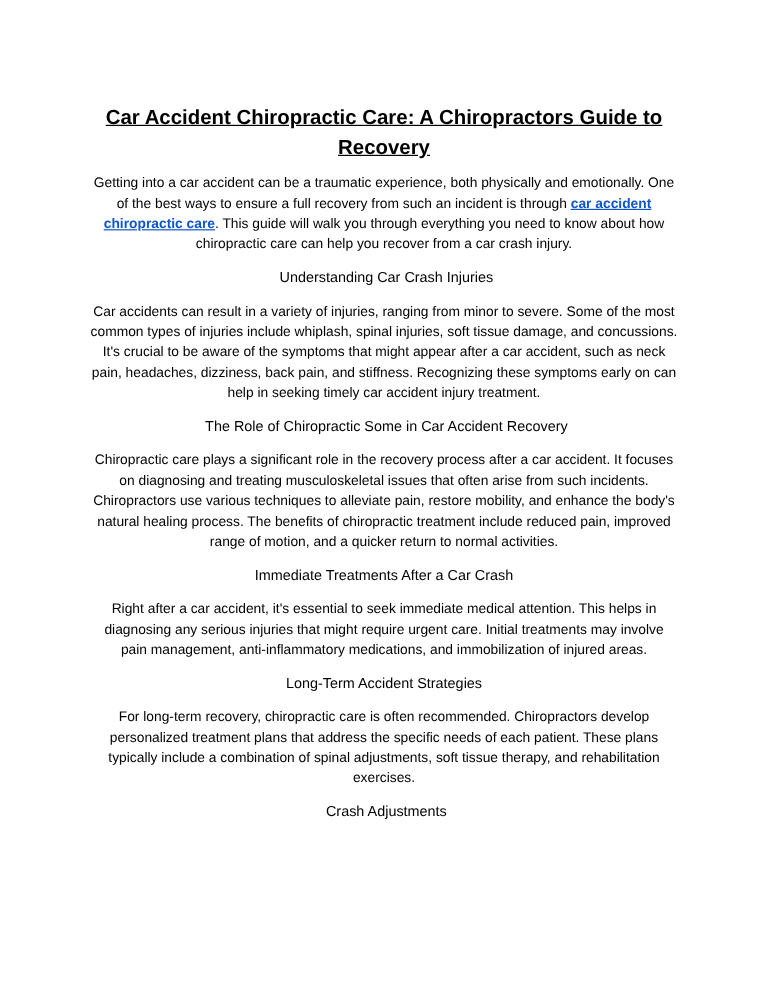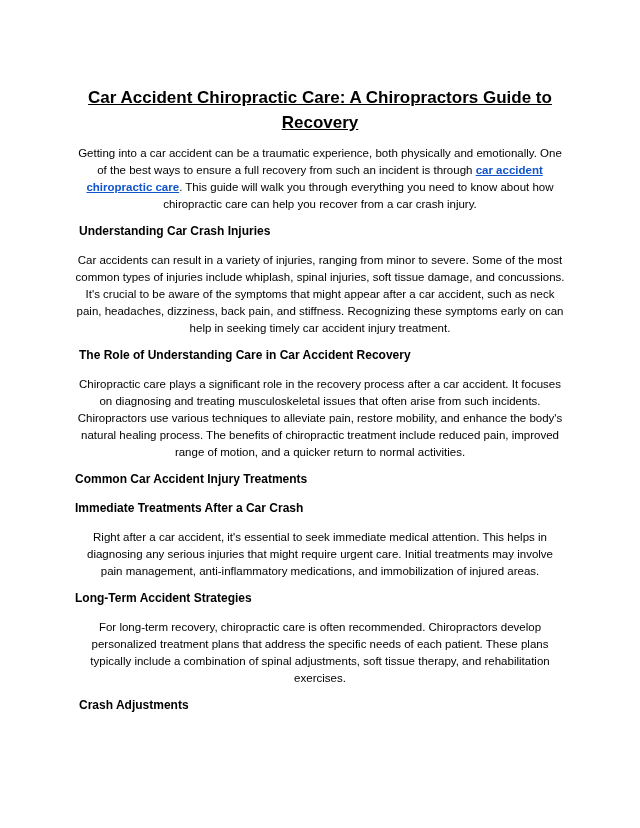--- a/index.html
+++ b/index.html
@@ -29,22 +29,23 @@
   .para {
     font-size: 11.5px;
     line-height: 17px;
     font-weight: normal;
     margin: 0 0 10px 0;
     text-align: center;
   }
   .doc-heading {
     font-size: 12px;
     line-height: 17px;
-    font-weight: bold;
+    font-weight: normal;
     margin: 0 0 12px 0;
+    text-align: center;
   }
   .doc-heading.indent {
     padding-left: 4px;
   }
   .doc-link {
     color: #1155cc;
     font-weight: bold;
     text-decoration: underline;
     cursor: pointer;
   }
@@ -55,25 +56,24 @@
 <div class="page">
 
   <h1 class="doc-title">Car Accident Chiropractic Care: A Chiropractors Guide to Recovery</h1>
 
   <p class="para"><span>Getting into a car accident can be a traumatic experience, both physically and emotionally. One of the best ways to ensure a full recovery from such an incident is through </span><a class="doc-link">car accident chiropractic care</a><span>. This guide will walk you through everything you need to know about how chiropractic care can help you recover from a car crash injury.</span></p>
 
   <h2 class="doc-heading indent">Understanding Car Crash Injuries</h2>
 
   <p class="para">Car accidents can result in a variety of injuries, ranging from minor to severe. Some of the most common types of injuries include whiplash, spinal injuries, soft tissue damage, and concussions. It's crucial to be aware of the symptoms that might appear after a car accident, such as neck pain, headaches, dizziness, back pain, and stiffness. Recognizing these symptoms early on can help in seeking timely car accident injury treatment.</p>
 
-  <h2 class="doc-heading indent">The Role of Understanding Care in Car Accident Recovery</h2>
+  <h2 class="doc-heading indent">The Role of Chiropractic Some in Car Accident Recovery</h2>
 
   <p class="para">Chiropractic care plays a significant role in the recovery process after a car accident. It focuses on diagnosing and treating musculoskeletal issues that often arise from such incidents. Chiropractors use various techniques to alleviate pain, restore mobility, and enhance the body's natural healing process. The benefits of chiropractic treatment include reduced pain, improved range of motion, and a quicker return to normal activities.</p>
 
-  <h2 class="doc-heading">Common Car Accident Injury Treatments</h2>
 
   <h2 class="doc-heading">Immediate Treatments After a Car Crash</h2>
 
   <p class="para">Right after a car accident, it's essential to seek immediate medical attention. This helps in diagnosing any serious injuries that might require urgent care. Initial treatments may involve pain management, anti-inflammatory medications, and immobilization of injured areas.</p>
 
   <h2 class="doc-heading">Long-Term Accident Strategies</h2>
 
   <p class="para">For long-term recovery, chiropractic care is often recommended. Chiropractors develop personalized treatment plans that address the specific needs of each patient. These plans typically include a combination of spinal adjustments, soft tissue therapy, and rehabilitation exercises.</p>
 
 

